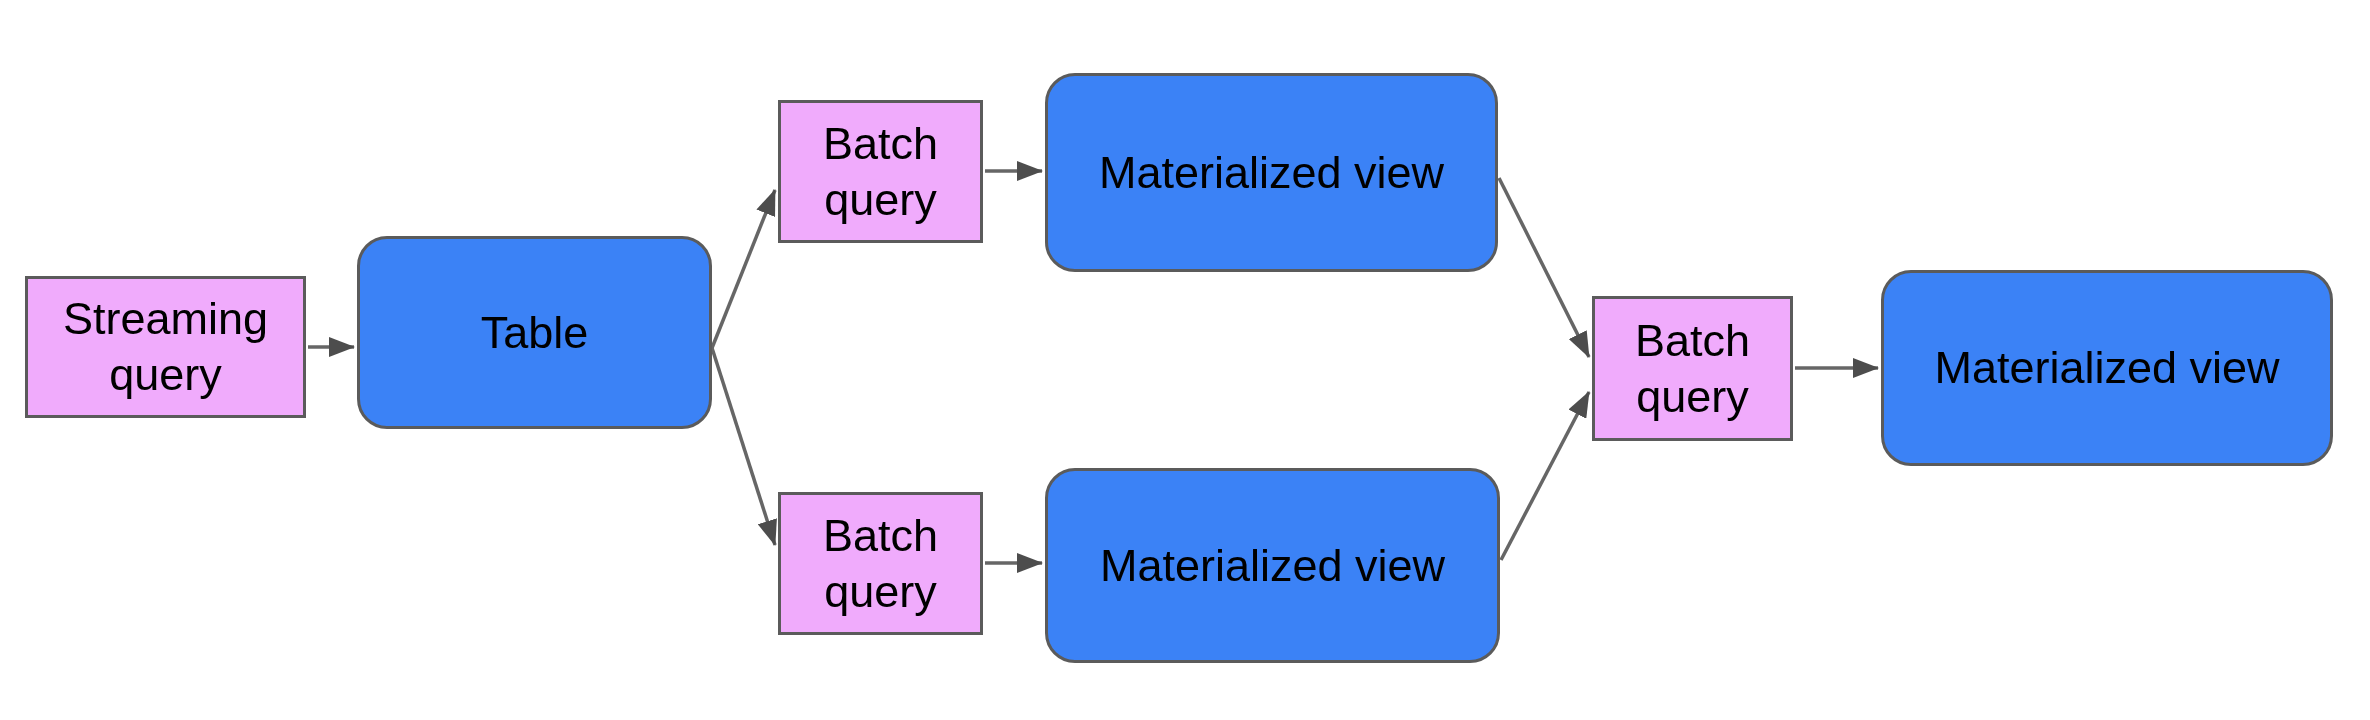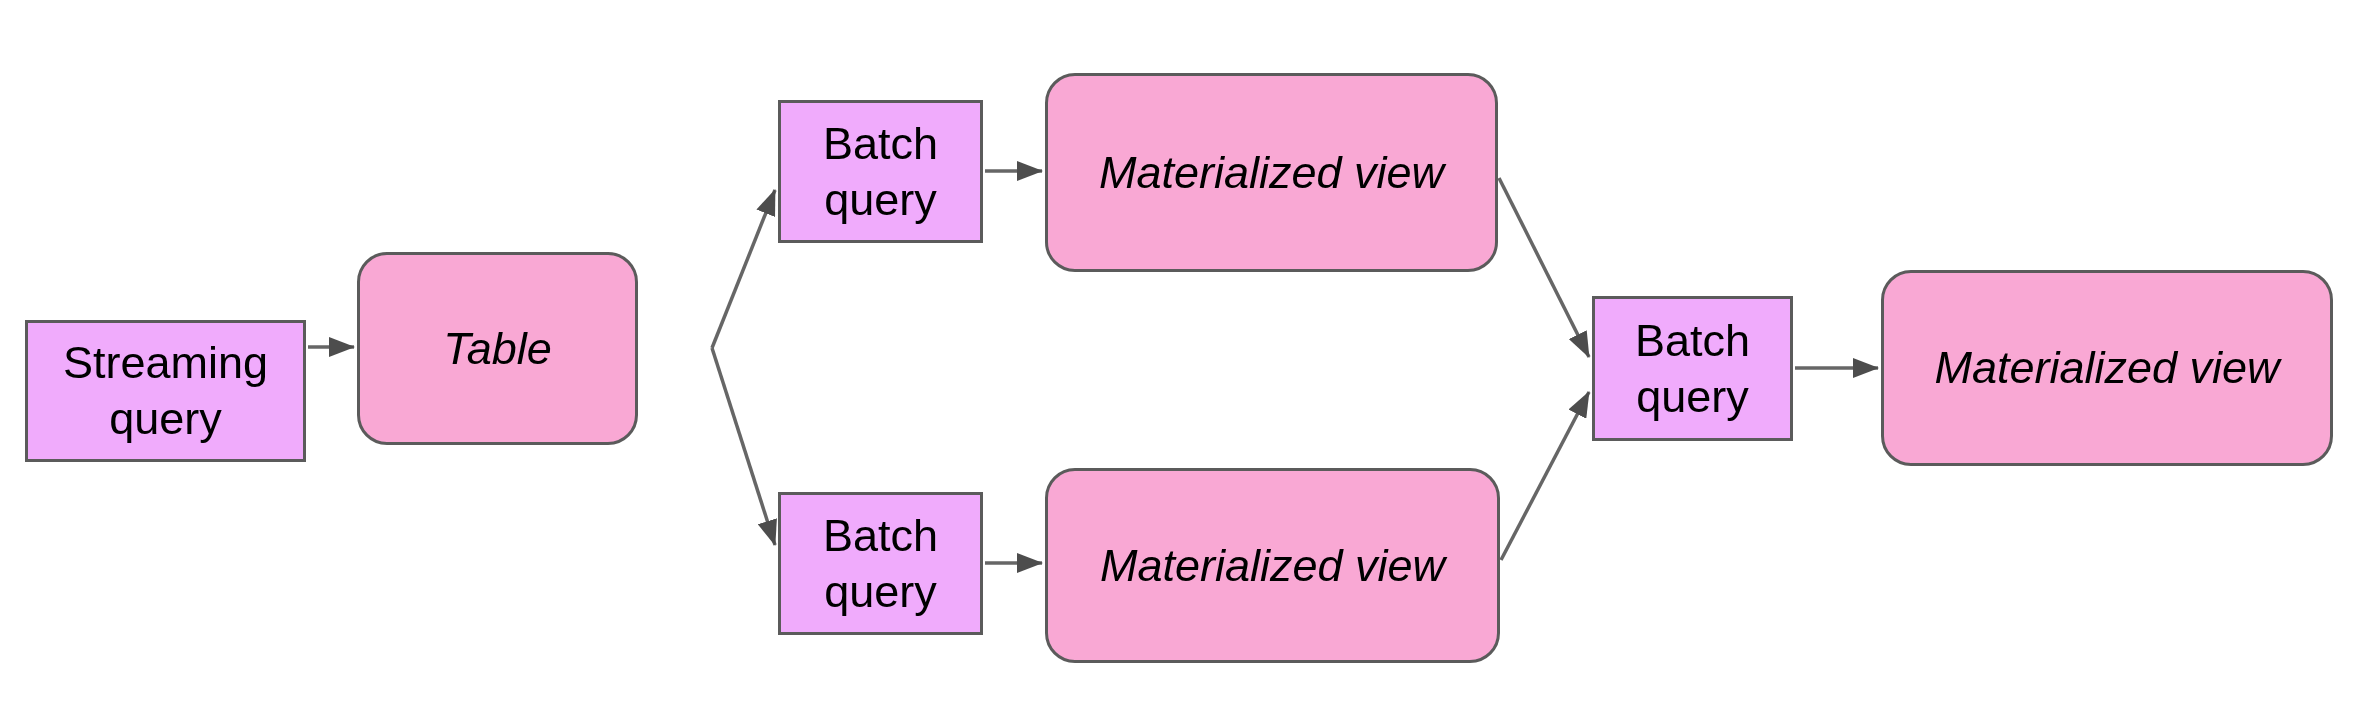--- a/index.html
+++ b/index.html
@@ -38,27 +38,26 @@
     color: #000000;
     font-size: 45px;
     line-height: 56px;
     padding: 6px 10px;
   }
   .node.query {
     background: #f0abfc;
     border-radius: 0;
   }
   .node.data {
-    background: #f9a8d4;
+    background: #3b82f6;
     border-radius: 30px;
-    font-style: italic;
   }
   
-  .n-streaming { left: 25px;  top: 276px; width: 281px; height: 142px; margin-top: 44px; }
-  .n-table     { left: 357px; top: 252px; width: 281px; height: 193px; }
+  .n-streaming { left: 25px;  top: 276px; width: 281px; height: 142px; }
+  .n-table     { left: 357px; top: 236px; width: 355px; height: 193px; }
   .n-batch-top { left: 778px; top: 100px; width: 205px; height: 143px; }
   .n-mv-top    { left: 1045px; top: 73px;  width: 453px; height: 199px; }
   .n-batch-bot { left: 778px; top: 492px; width: 205px; height: 143px; }
   .n-mv-bot    { left: 1045px; top: 468px; width: 455px; height: 195px; }
   .n-batch-right { left: 1592px; top: 296px; width: 201px; height: 145px; }
   .n-mv-right  { left: 1881px; top: 270px; width: 452px; height: 196px; }
 </style>
 </head>
 <body>
 

